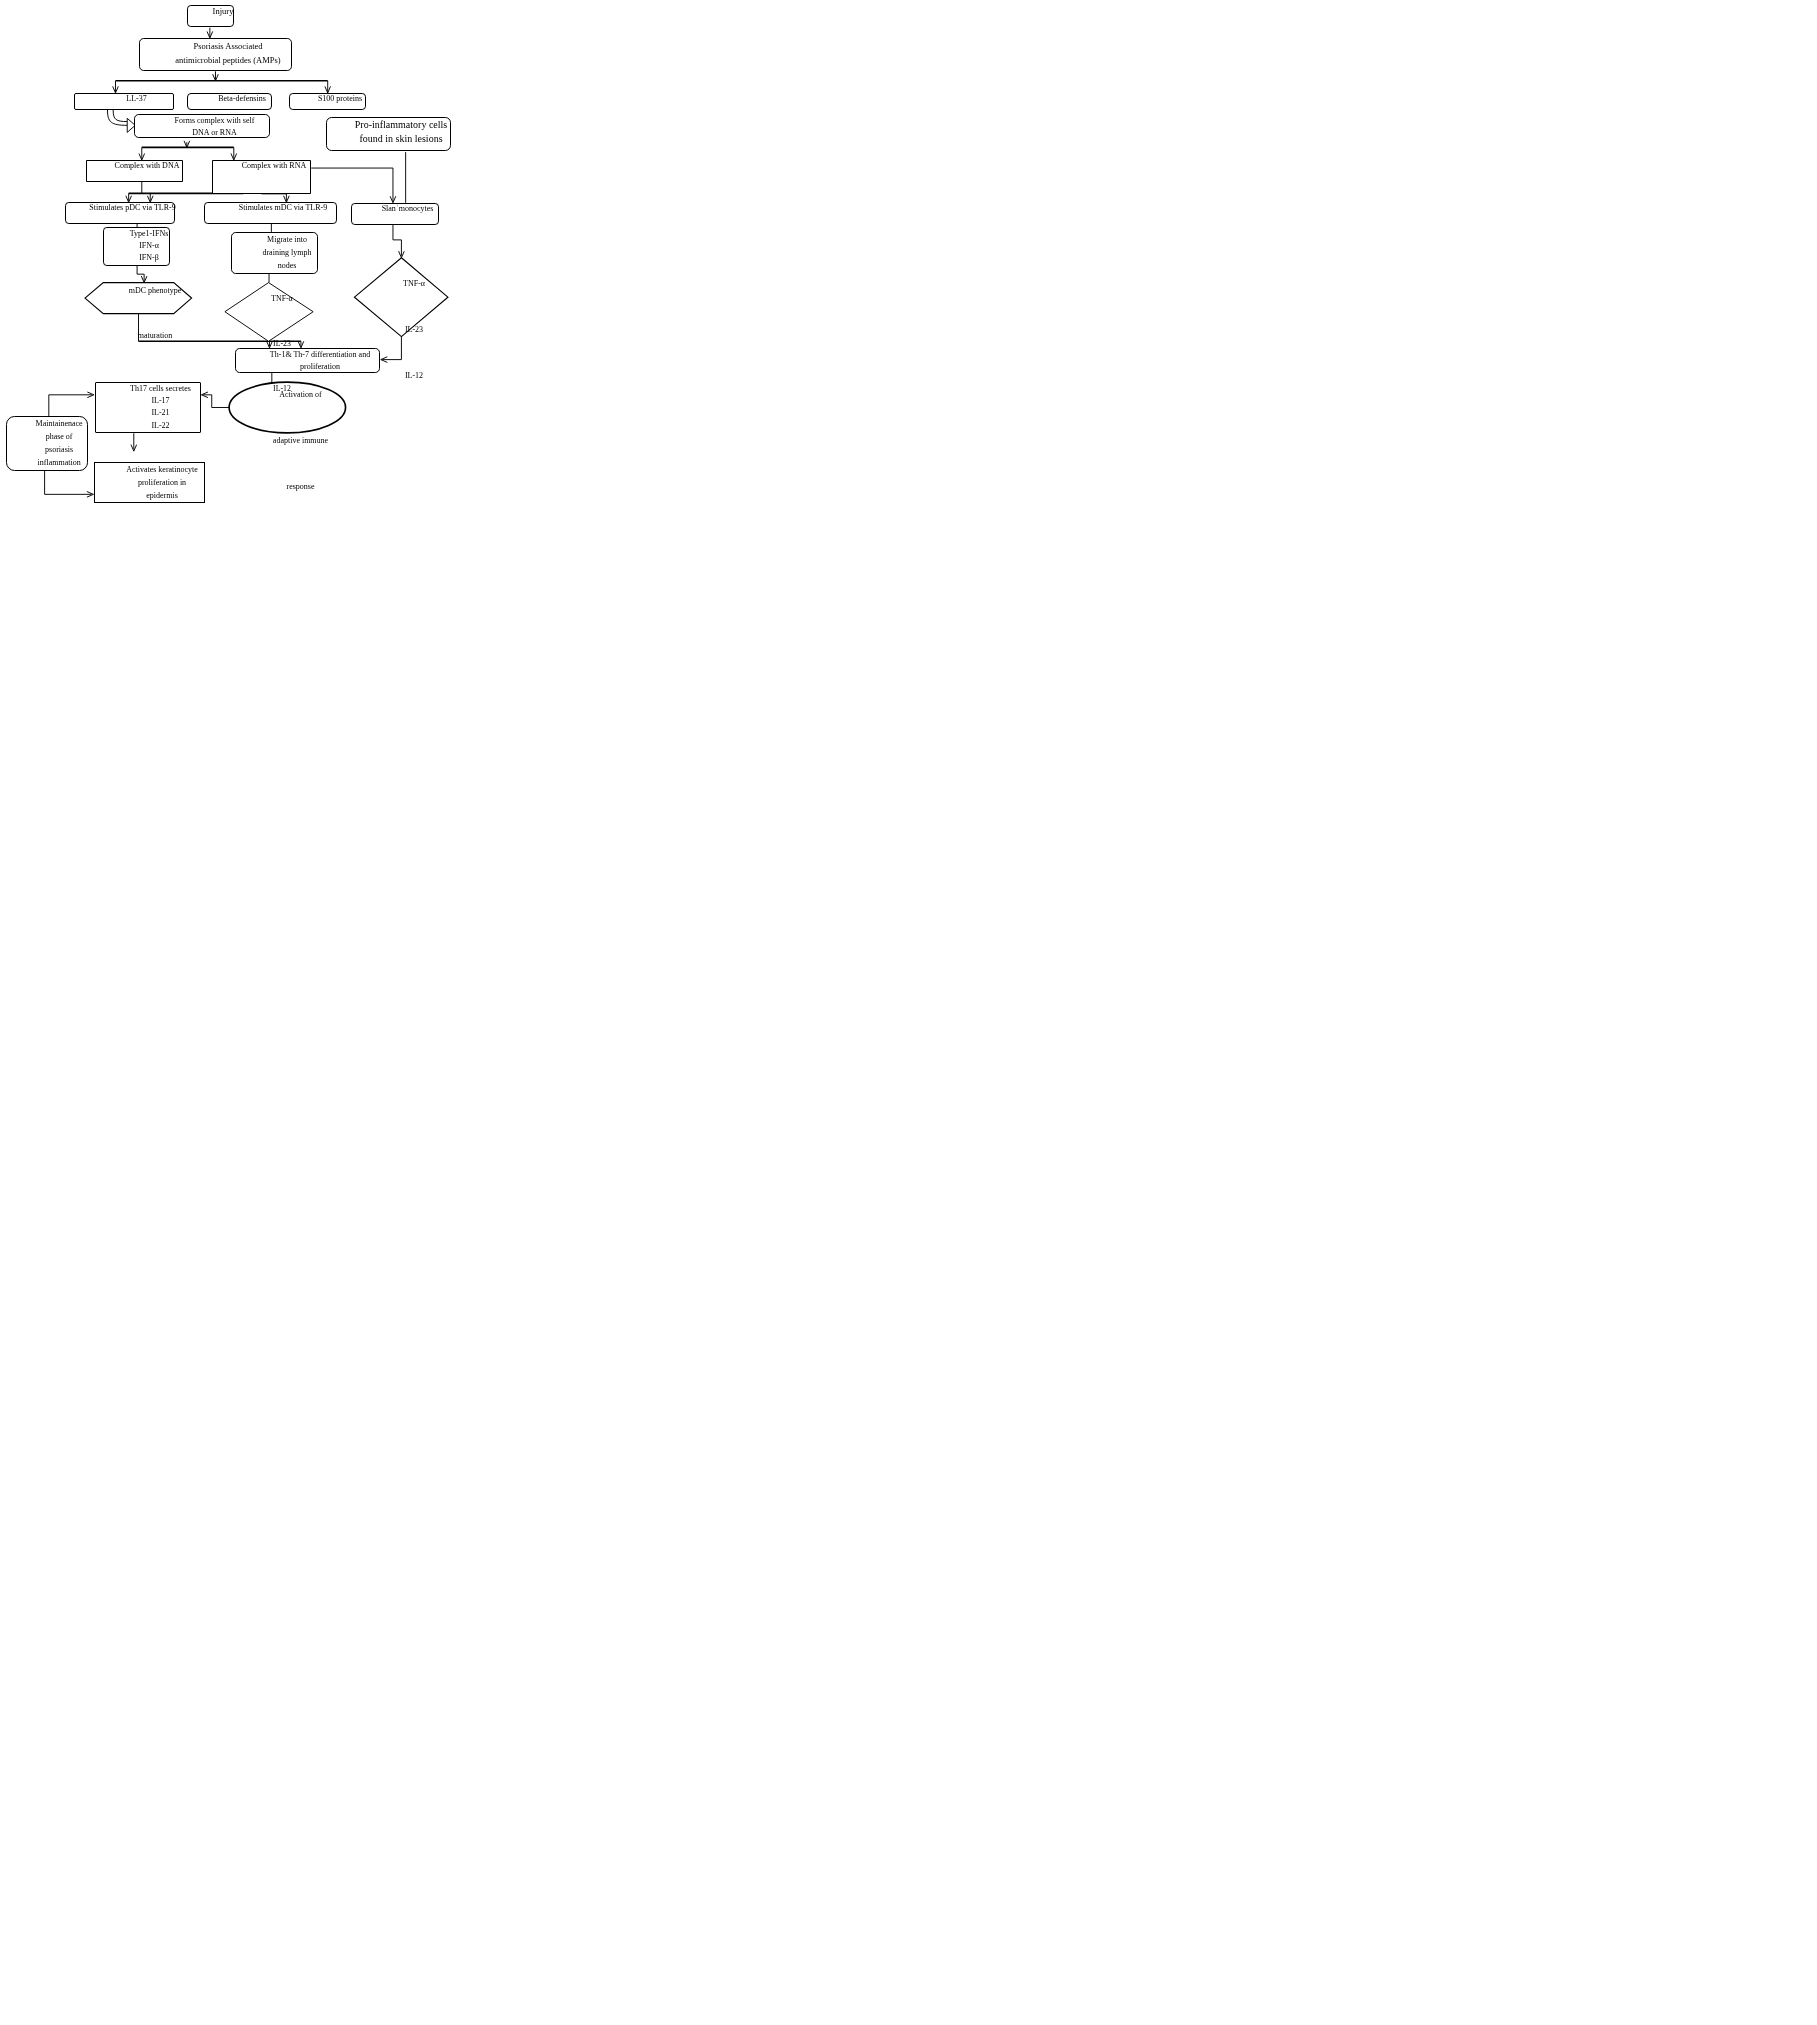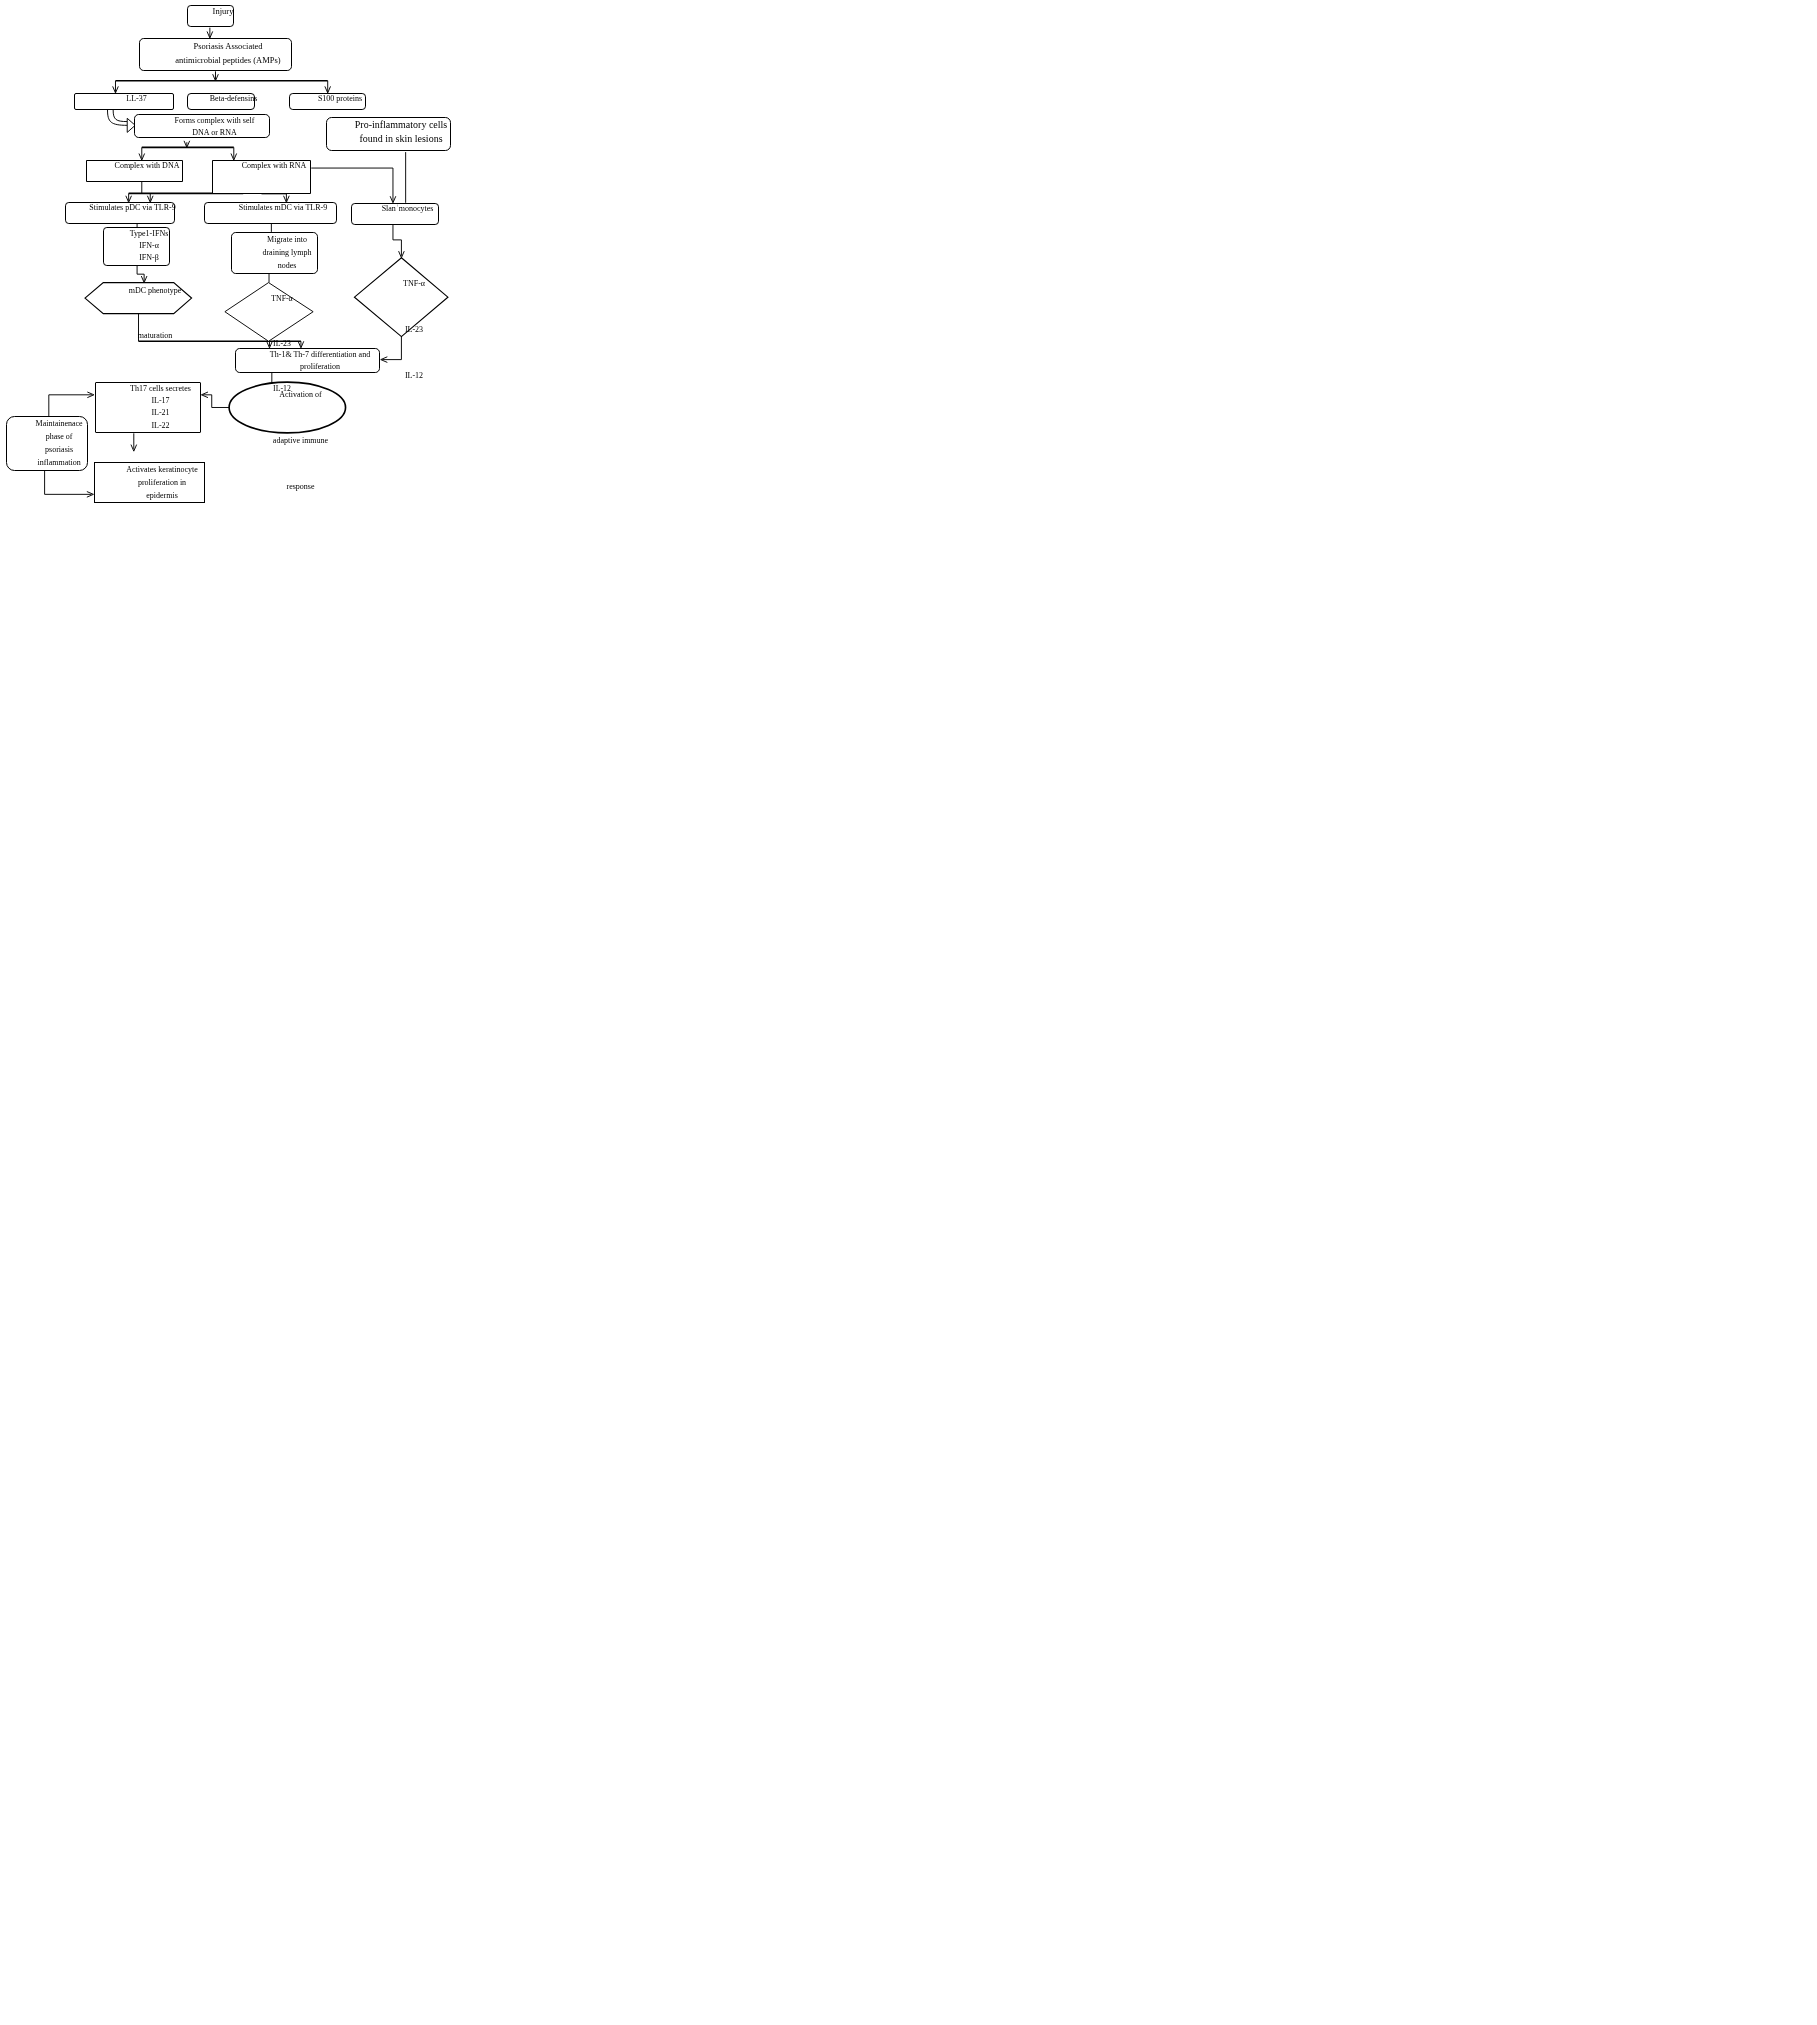--- a/index.html
+++ b/index.html
@@ -127,21 +127,21 @@
 
   <div class="node rectnode" style="left:139px;top:38px;width:153px;height:33px;border-radius:4.7px;font-size:8.5px;line-height:14px">
     <div class="ln">Psoriasis Associated</div>
     <div class="ln">antimicrobial peptides (AMPs)</div>
   </div>
 
   <div class="node rectnode" style="left:74px;top:93px;width:100px;height:17px;border-radius:2px">
     <div class="ln">LL-37</div>
   </div>
 
-  <div class="node rectnode" style="left:187px;top:93px;width:68px;height:17px;border-radius:4px">
+  <div class="node rectnode" style="left:187px;top:93px;width:85px;height:17px;border-radius:4px">
     <div class="ln">Beta-defensins</div>
   </div>
 
   <div class="node rectnode" style="left:289px;top:93px;width:77px;height:17px;border-radius:3.8px">
     <div class="ln">S100 proteins</div>
   </div>
 
   <div class="node rectnode" style="left:134px;top:114px;width:136px;height:24px;border-radius:4.7px;line-height:12.2px">
     <div class="ln">Forms complex with self</div>
     <div class="ln">DNA or RNA</div>

